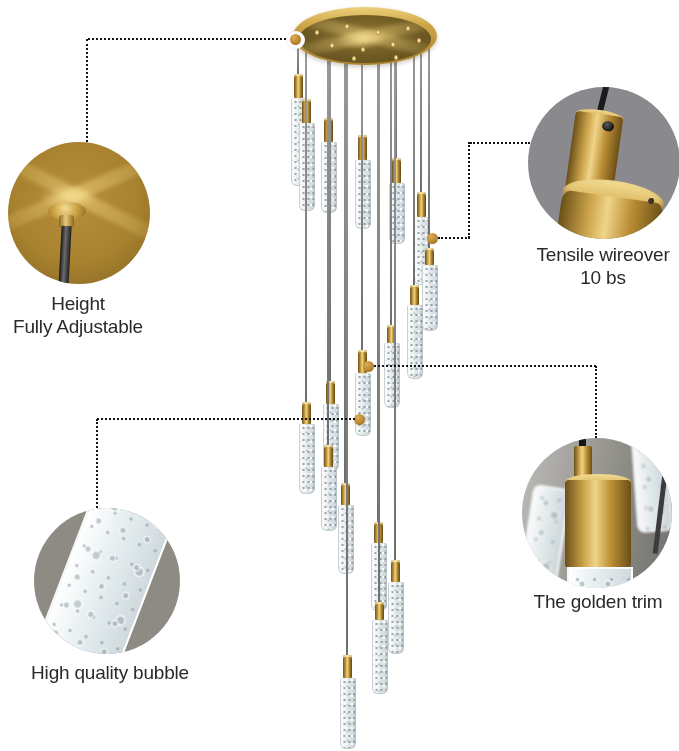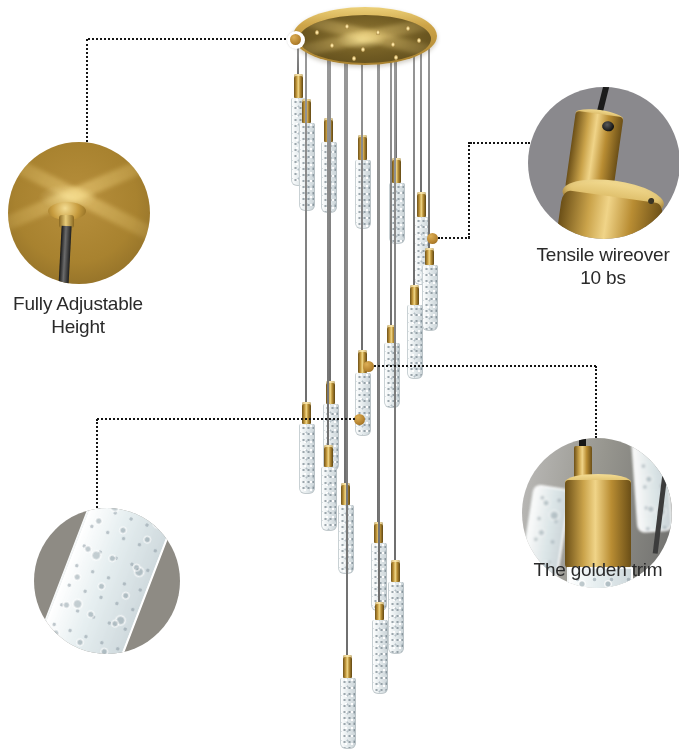--- a/index.html
+++ b/index.html
@@ -243,26 +243,27 @@
     <div class="c4-rightcrystal bigcrystal"></div>
     <div class="c4-rightwire"></div>
     <div class="c4-rodtip"></div>
     <div class="c4-rod goldcyl"></div>
     <div class="c4-cylcap"></div>
     <div class="c4-cyl goldcyl"></div>
     <div class="c4-bottomcrystal bigcrystal"></div>
   </div>
 
   <div class="caption" style="left:0;top:292px;width:156px;">
+    <div>Height</div>
     <div>Fully Adjustable</div>
-    <div>Height</div>
   </div>
   <div class="caption" style="left:523px;top:243px;width:160px;">
     <div>Tensile wireover</div>
     <div>10 bs</div>
   </div>
   <div class="caption" style="left:10px;top:661px;width:200px;">
-  </div>
-  <div class="caption" style="left:518px;top:558px;width:160px;">
+    <div>High quality bubble</div>
+  </div>
+  <div class="caption" style="left:518px;top:590px;width:160px;">
     <div>The golden trim</div>
   </div>
 
 </div>
 
 </body></html>

